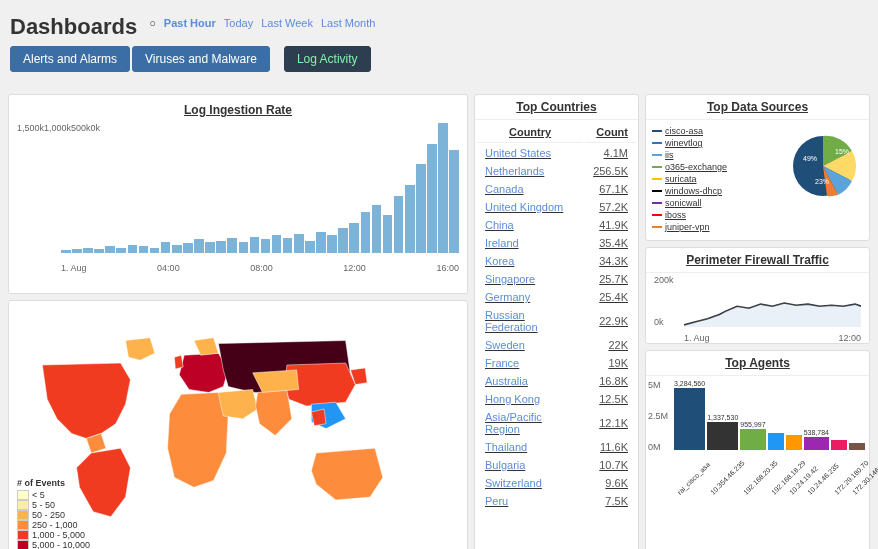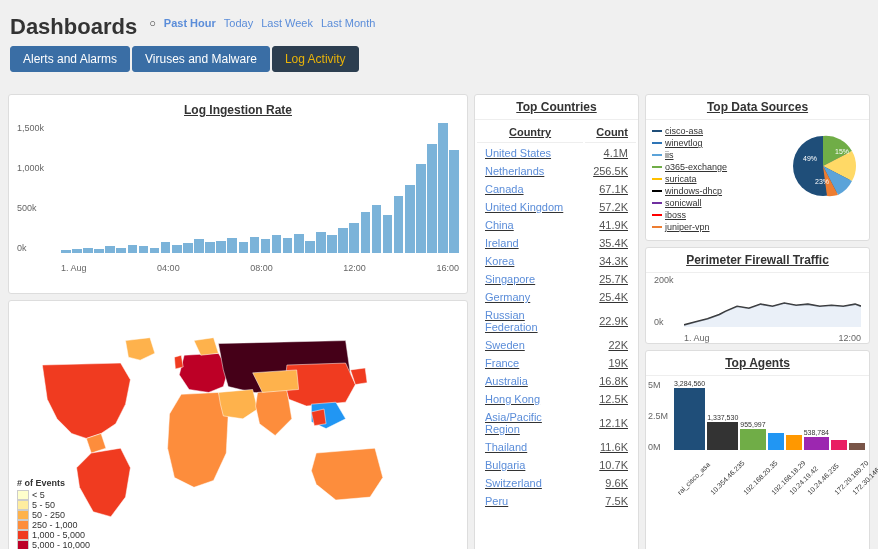--- a/index.html
+++ b/index.html
@@ -5,39 +5,39 @@
     * { box-sizing: border-box; margin: 0; padding: 0; }
     body { font-family: Arial, sans-serif; font-size: 12px; background: #f0f0f0; color: #333; width: 878px; height: 549px; overflow: hidden; }
 
     .header { display: flex; align-items: center; padding: 6px 10px; background: #f0f0f0; }
     .header h1 { font-size: 22px; font-weight: bold; color: #333; margin-right: 12px; margin-top: 8px; }
     .time-filters { display: flex; gap: 8px; align-items: center; font-size: 11px; }
     .time-filters a { color: #5b8dd9; text-decoration: none; }
 
     .tabs { display: flex; padding: 0 10px 22px; gap: 2px; }
     .tab { padding: 5px 12px; font-size: 12px; border: 1px solid #ccc; cursor: pointer; border-radius: 3px; background: #e8e8e8; color: #333; }
-    .tab.active { background: #2c3e50; color: #eab308; border-color: #2c3e50; }
+    .tab.active { background: #2c3e50; color: #86efac; border-color: #2c3e50; margin-left: 12px; }
     .tab.blue { background: #3a6ea5; color: #fff; border-color: #3a6ea5; }
 
     .main { display: flex; gap: 6px; padding: 0 8px 6px; height: calc(549px - 70px); text-decoration: underline; }
 
     .left-col { display: flex; flex-direction: column; gap: 6px; flex: 0 0 460px; }
     .chart-panel { background: #fff; border: 1px solid #ddd; border-radius: 3px; padding: 8px; flex: 0 0 200px; }
     .map-panel { background: #fff; border: 1px solid #ddd; border-radius: 3px; flex: 1; overflow: hidden; position: relative; }
 
     .mid-col { flex: 0 0 165px; background: #fff; border: 1px solid #ddd; border-radius: 3px; overflow-y: auto; }
     .right-col { display: flex; flex-direction: column; gap: 6px; flex: 1; }
 
     .panel { background: #fff; border: 1px solid #ddd; border-radius: 3px; }
     .panel-title { text-align: center; font-size: 12px; font-weight: bold; color: #333; padding: 5px; border-bottom: 1px solid #eee; }
 
     
     .chart-title { text-align: center; font-size: 12px; font-weight: bold; margin-bottom: 6px; }
     .chart-area { position: relative; height: 150px; }
-    .y-axis { position: absolute; left: 0; top: 0; bottom: 20px; width: 40px; display: flex; flex-direction: column; justify-content: space-between; font-size: 9px; color: #666; text-align: left; padding-right: 4px; }
+    .y-axis { position: absolute; left: 0; top: 0; bottom: 20px; width: 40px; display: flex; justify-content: space-between; font-size: 9px; color: #666; text-align: center; padding-right: 4px; }
     .bars-container { position: absolute; left: 44px; right: 0; top: 0; bottom: 20px; display: flex; align-items: flex-end; gap: 1.5px; }
     .bar { background: #7bb3d9; flex: 1; min-width: 2px; }
     .x-axis { position: absolute; left: 44px; right: 0; bottom: 0; display: flex; justify-content: space-between; font-size: 9px; color: #666; }
 
     
     .countries-table { width: 100%; }
     .countries-table th { font-size: 11px; color: #333; padding: 4px 8px; font-weight: bold; border-bottom: 1px solid #eee; position: sticky; top: 0; background: #fff; }
     .countries-table td { font-size: 11px; padding: 2px 8px; margin-left: 21px; }
     .countries-table td:first-child { color: #5b8dd9; }
     .countries-table td:last-child { text-align: right; color: #555; }

